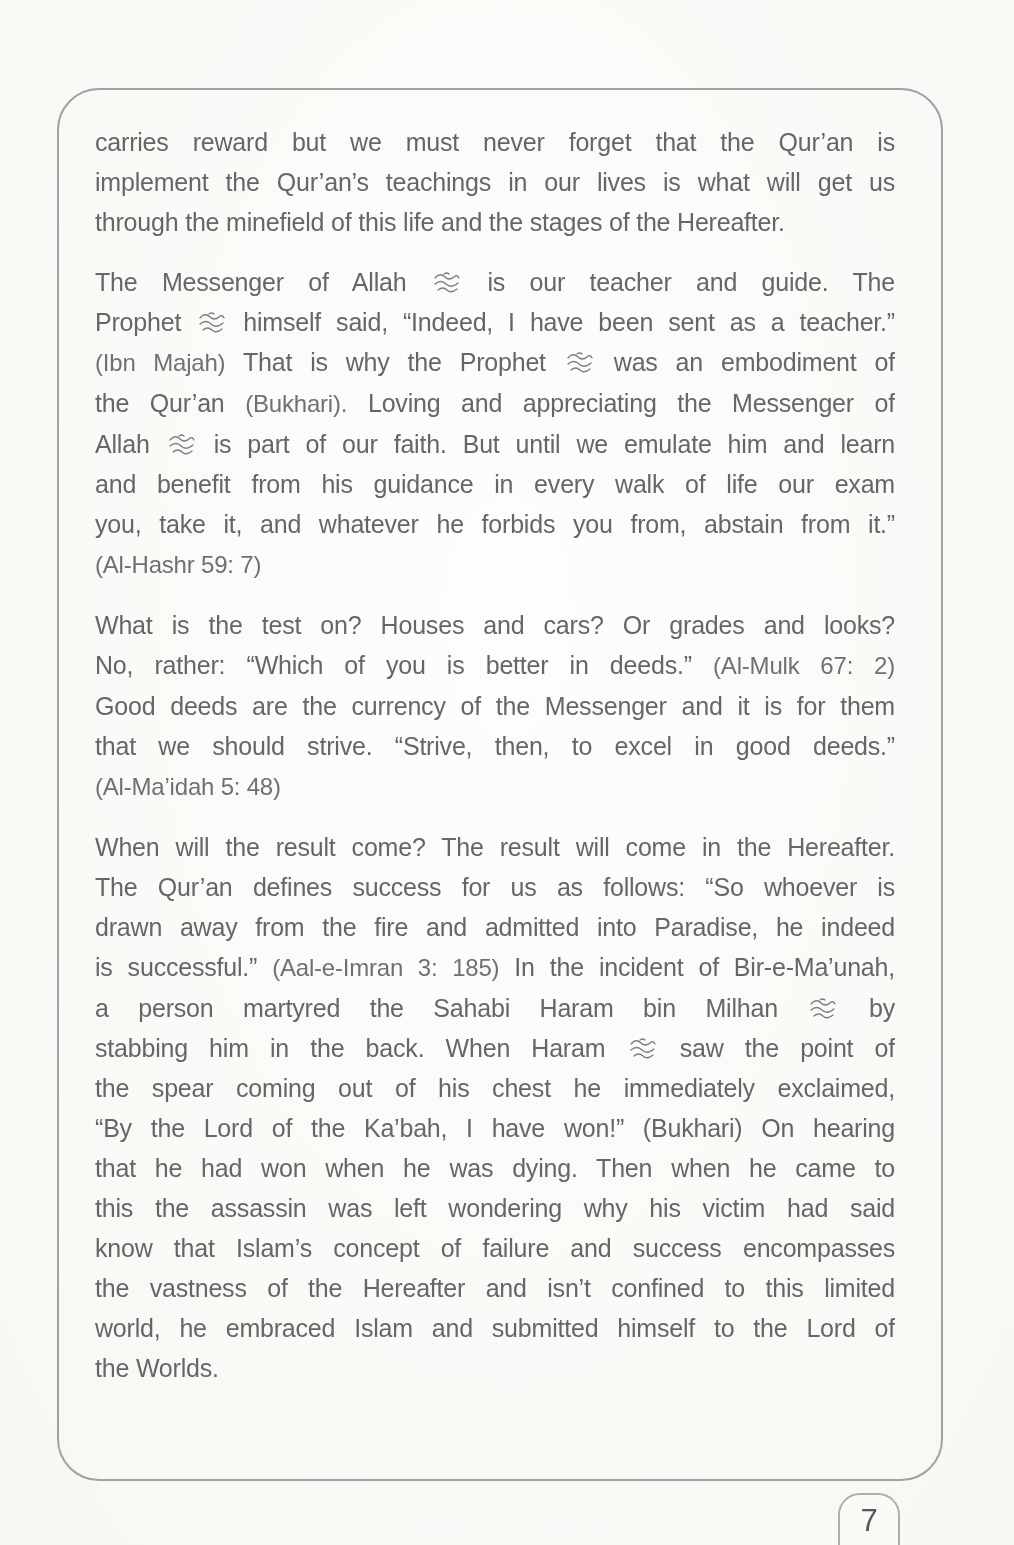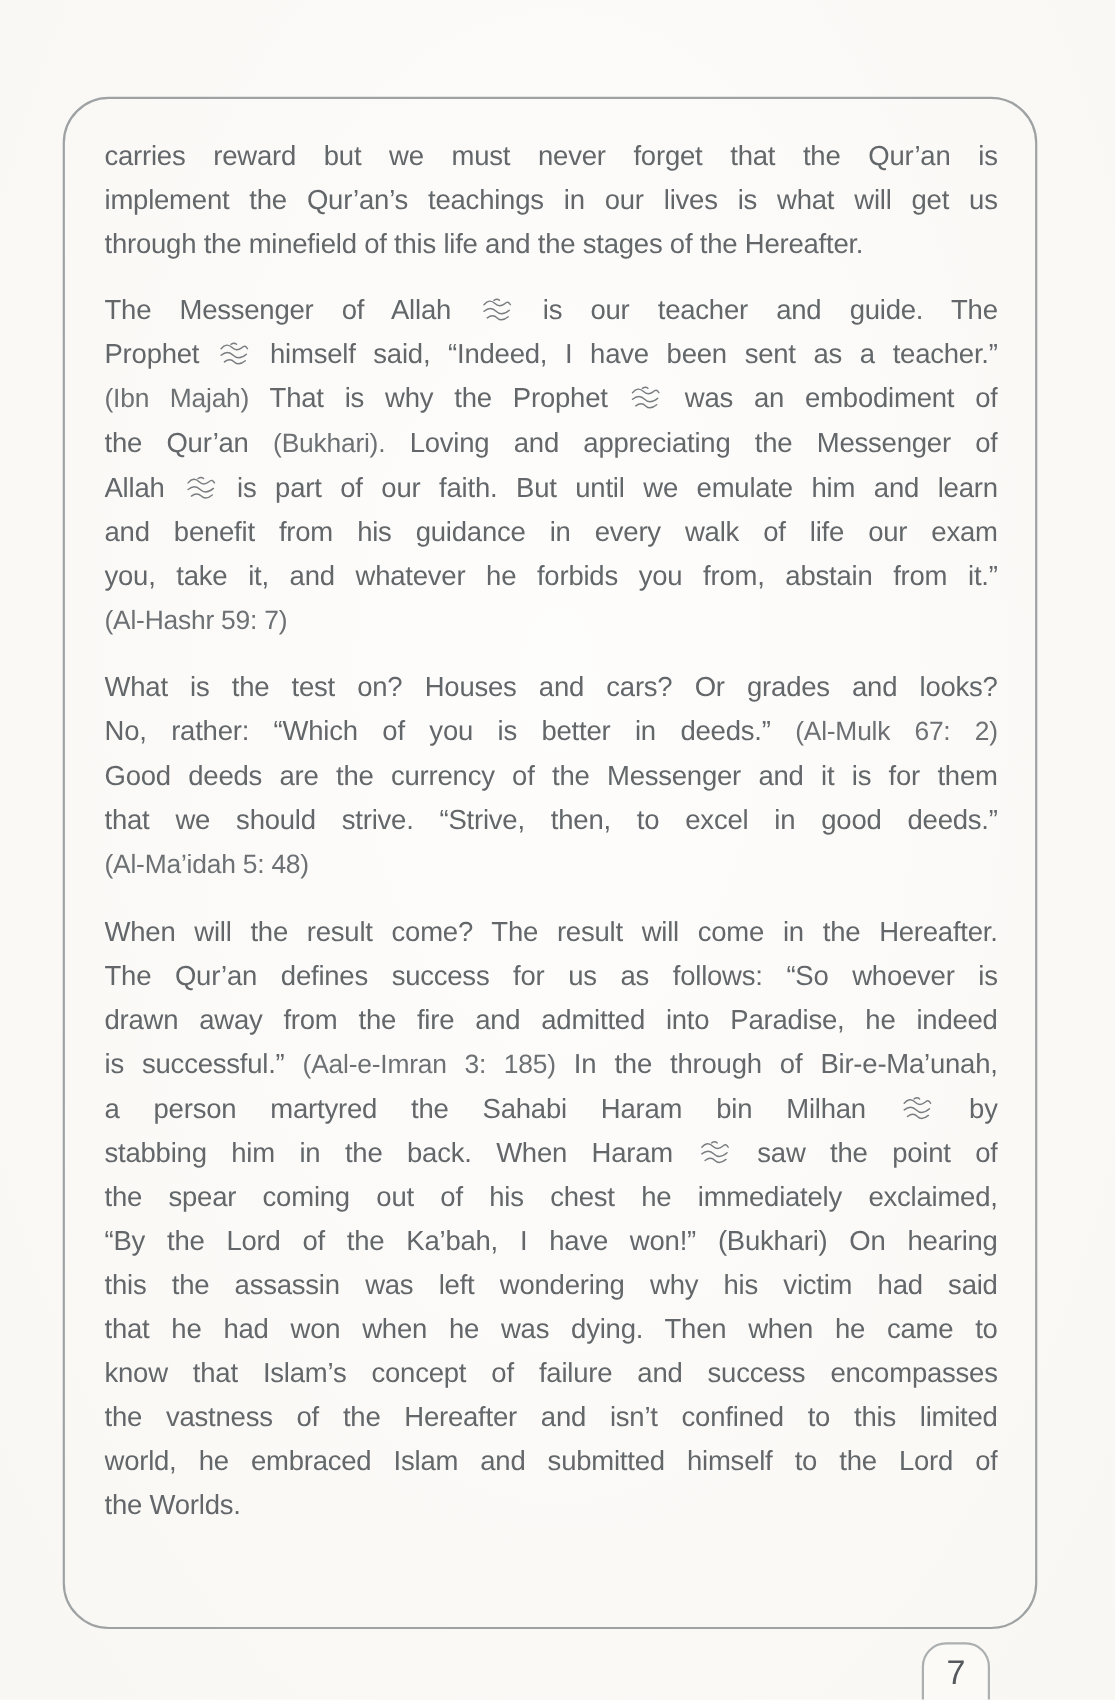--- a/index.html
+++ b/index.html
@@ -29,21 +29,21 @@
     border-radius: 42px;
     background: transparent;
   }
   #content {
     position: absolute;
     left: 95px;
     top: 122px;
     width: 812px;
     color: #63676a;
   }
-  .para { margin: 0 0 20px 0; }
+  .para { margin: 0 12px 20px 0; }
   .para:last-child { margin-bottom: 0; }
   .line {
     line-height: 40px;
     font-size: 25px;
     letter-spacing: -0.2px;
     text-align: justify;
     text-align-last: justify;
     overflow: hidden;
   }
   .line.last {
@@ -135,41 +135,41 @@
         <div class="line"><span class="body">What is the test on? Houses and cars? Or grades and looks?</span></div>
         <div class="line"><span class="body">No, rather: “Which of you is better in deeds.”</span> <span class="cite">(Al-Mulk 67: 2)</span></div>
         <div class="line"><span class="body">Good deeds are the currency of the Messenger and it is for them</span></div>
         <div class="line"><span class="body">that we should strive. “Strive, then, to excel in good deeds.”</span></div>
         <div class="line last"><span class="cite">(Al-Ma’idah 5: 48)</span></div>
       </div>
       <div class="para">
         <div class="line"><span class="body">When will the result come? The result will come in the Hereafter.</span></div>
         <div class="line"><span class="body">The Qur’an defines success for us as follows: “So whoever is</span></div>
         <div class="line"><span class="body">drawn away from the fire and admitted into Paradise, he indeed</span></div>
-        <div class="line"><span class="body">is successful.”</span> <span class="cite">(Aal-e-Imran 3: 185)</span> <span class="body">In the through of Bir-e-Ma’unah,</span></div>
+        <div class="line"><span class="body">is successful.”</span> <span class="cite">(Aal-e-Imran 3: 185)</span> <span class="body">In the incident of Bir-e-Ma’unah,</span></div>
         <div class="line"><span class="body">a person martyred the Sahabi Haram bin Milhan</span> <span class="honorific" title="ؓ"><svg width="32" height="26" viewBox="0 0 32 26" xmlns="http://www.w3.org/2000/svg">
               <g fill="none" stroke="#797d80" stroke-width="1.3" stroke-linecap="round">
                 <path d="M4 8 q5 -6 10 -1 q4 4 9 0 q3 -3 5 1"></path>
                 <path d="M4 14 q6 -5 11 0 q5 5 12 -1"></path>
                 <path d="M7 20 q5 -4 9 0 q4 4 10 -1"></path>
                 <path d="M13 4 q3 -2 5 0"></path>
               </g>
             </svg></span> <span class="body">by</span></div>
         <div class="line"><span class="body">stabbing him in the back. When Haram</span> <span class="honorific" title="ؓ"><svg width="32" height="26" viewBox="0 0 32 26" xmlns="http://www.w3.org/2000/svg">
               <g fill="none" stroke="#797d80" stroke-width="1.3" stroke-linecap="round">
                 <path d="M4 8 q5 -6 10 -1 q4 4 9 0 q3 -3 5 1"></path>
                 <path d="M4 14 q6 -5 11 0 q5 5 12 -1"></path>
                 <path d="M7 20 q5 -4 9 0 q4 4 10 -1"></path>
                 <path d="M13 4 q3 -2 5 0"></path>
               </g>
             </svg></span> <span class="body">saw the point of</span></div>
         <div class="line"><span class="body">the spear coming out of his chest he immediately exclaimed,</span></div>
         <div class="line"><span class="body">“By the Lord of the Ka’bah, I have won!” (Bukhari) On hearing</span></div>
+        <div class="line"><span class="body">that he had won when he was dying. Then when he came to</span></div>
         <div class="line"><span class="body">this the assassin was left wondering why his victim had said</span></div>
-        <div class="line"><span class="body">that he had won when he was dying. Then when he came to</span></div>
         <div class="line"><span class="body">know that Islam’s concept of failure and success encompasses</span></div>
         <div class="line"><span class="body">the vastness of the Hereafter and isn’t confined to this limited</span></div>
         <div class="line"><span class="body">world, he embraced Islam and submitted himself to the Lord of</span></div>
         <div class="line last"><span class="body">the Worlds.</span></div>
       </div>
     </div>
   <div id="page-number-box">
     <div id="page-number">7</div>
   </div>
 </div>

